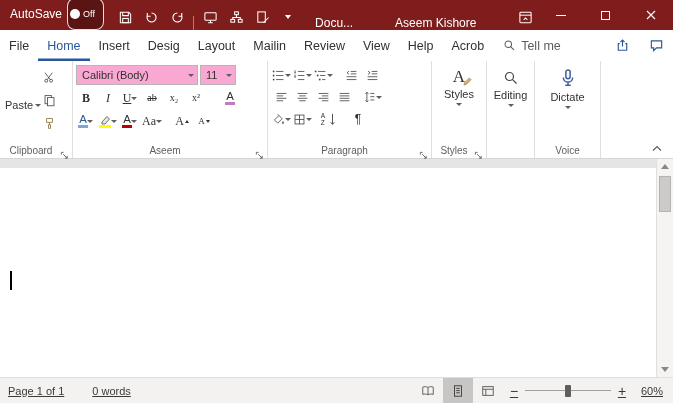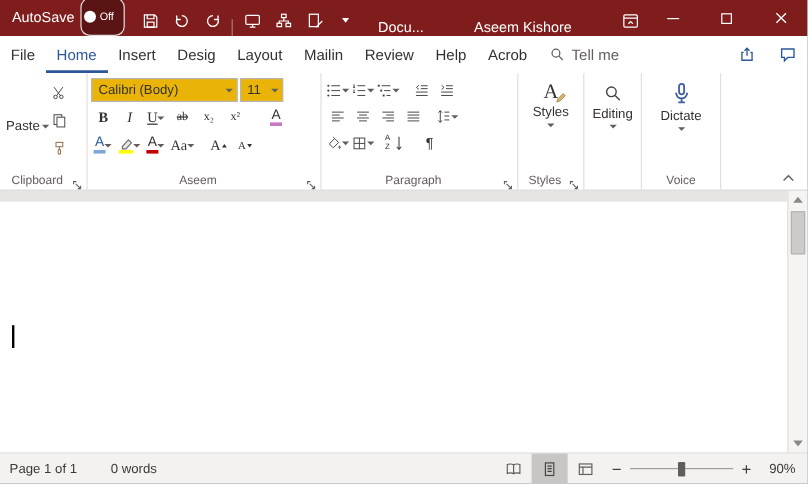--- a/index.html
+++ b/index.html
@@ -48,21 +48,21 @@
   .g-clipboard { width:73px; display:flex; }
   .pastebtn { width:36px; display:flex; align-items:center; gap:2px; padding-top:3px; font-size:11px; color:#323130; }
   .pastebtn svg { width:19px; height:19px; }
   .clipcol { display:flex; flex-direction:column; gap:3px; padding-top:2px; }
   .sbtn { min-width:20px; height:20px; display:flex; align-items:center; justify-content:center; border-radius:2px; color:#323130; }
   .sbtn svg { width:13px; height:13px; }
 
   
   .g-font { width:195px; }
   .frow { display:flex; align-items:center; gap:2px; margin-bottom:3px; }
-  .combo { height:20px; border:1px solid #b8b6b4; background:#eab308; display:flex; align-items:center; justify-content:space-between; padding:0 3px 0 5px; font-size:11px; color:#323130; }
+  .combo { height:20px; border:1px solid #b8b6b4; background:#f9a8d4; display:flex; align-items:center; justify-content:space-between; padding:0 3px 0 5px; font-size:11px; color:#323130; }
   .combo.fname { width:122px; }
   .combo.fsize { width:36px; }
   .ticon { font-size:12px; line-height:1; }
   .serif { font-family:"Liberation Serif","DejaVu Serif",serif; }
   .bold { font-weight:bold; }
   .ital { font-style:italic; }
   .undl { text-decoration:underline; }
   .strike { text-decoration:line-through; font-size:10px; }
   .sub { font-size:10px; }
   .colorA { position:relative; font-size:11.5px; line-height:1; padding-bottom:3px; }
@@ -99,21 +99,21 @@
   .page { flex:1; background:#fff; margin-top:9px; position:relative; }
   .cursor { position:absolute; left:10px; top:103px; width:1.5px; height:19px; background:#000; }
   .vscroll { width:17px; background:#f5f4f2; border-left:1px solid #e1dfdd; position:relative; flex:0 0 auto; }
   .sarrow { position:absolute; left:0; right:0; height:15px; display:flex; align-items:center; justify-content:center; }
   .sarrow.up { top:0; } .sarrow.down { bottom:0; }
   .triup { width:0;height:0;border-left:4px solid transparent;border-right:4px solid transparent;border-bottom:5px solid #8a8886; }
   .tridn { width:0;height:0;border-left:4px solid transparent;border-right:4px solid transparent;border-top:5px solid #8a8886; }
   .sthumb { position:absolute; left:2px; right:2px; top:17px; height:36px; background:#cdcbc9; border:1px solid #b5b3b1; }
 
   
-  .statusbar { height:26px; background:#f3f2f1; border-top:1px solid #e1dfdd; display:flex; align-items:center; font-size:11px; color:#3b3a39; flex:0 0 auto; }
+  .statusbar { height:26px; background:#f3f2f1; border-top:1px solid #e1dfdd; display:flex; align-items:center; font-size:11px; color:#3b3a39; flex:0 0 auto;text-decoration:underline; }
   .sitem { padding:0 8px; white-space:nowrap; }
   .sitem.words { margin-left:12px; }
   .sspacer { flex:1; }
   .viewbtn { width:30px; height:26px; display:flex; align-items:center; justify-content:center; }
   .viewbtn svg { width:14px; height:14px; }
   .viewbtn.active { background:#c8c6c4; }
   .zbtn { width:22px; text-align:center; font-size:14px; color:#3b3a39; }
   .slider { width:86px; height:26px; position:relative; display:flex; align-items:center; }
   .track { width:100%; height:1.5px; background:#a19f9d; }
   .notch { position:absolute; left:50%; top:8px; width:1.5px; height:10px; background:#a19f9d; }
@@ -200,20 +200,21 @@
   </div>
 
   <div class="tabsrow">
     <div class="tab">File</div>
     <div class="tab active">Home</div>
     <div class="tab">Insert</div>
     <div class="tab">Desig</div>
     <div class="tab">Layout</div>
     <div class="tab">Mailin</div>
     <div class="tab">Review</div>
+    <div class="tab">View</div>
     <div class="tab">Help</div>
     <div class="tab">Acrob</div>
     <div class="tellme">
       <svg viewBox="0 0 16 16" fill="none" stroke="#605e5c" stroke-width="1.3">
           <circle cx="6.5" cy="6.5" r="4"></circle>
           <path d="M9.6 9.6L13.5 13.5"></path>
         </svg>
       <span>Tell me</span>
     </div>
     <div class="tspacer"></div>
@@ -550,16 +551,16 @@
           <path d="M2 6h12M5.5 6v7"></path>
         </svg>
     </span>
     <span class="zbtn">−</span>
     <span class="slider">
       <span class="track"></span>
       <span class="notch"></span>
       <span class="sliderthumb"></span>
     </span>
     <span class="zbtn">+</span>
-    <span class="zoomlvl">90%</span>
+    <span class="zoomlvl">60%</span>
   </div>
 
 </div>
 
 </body></html>

